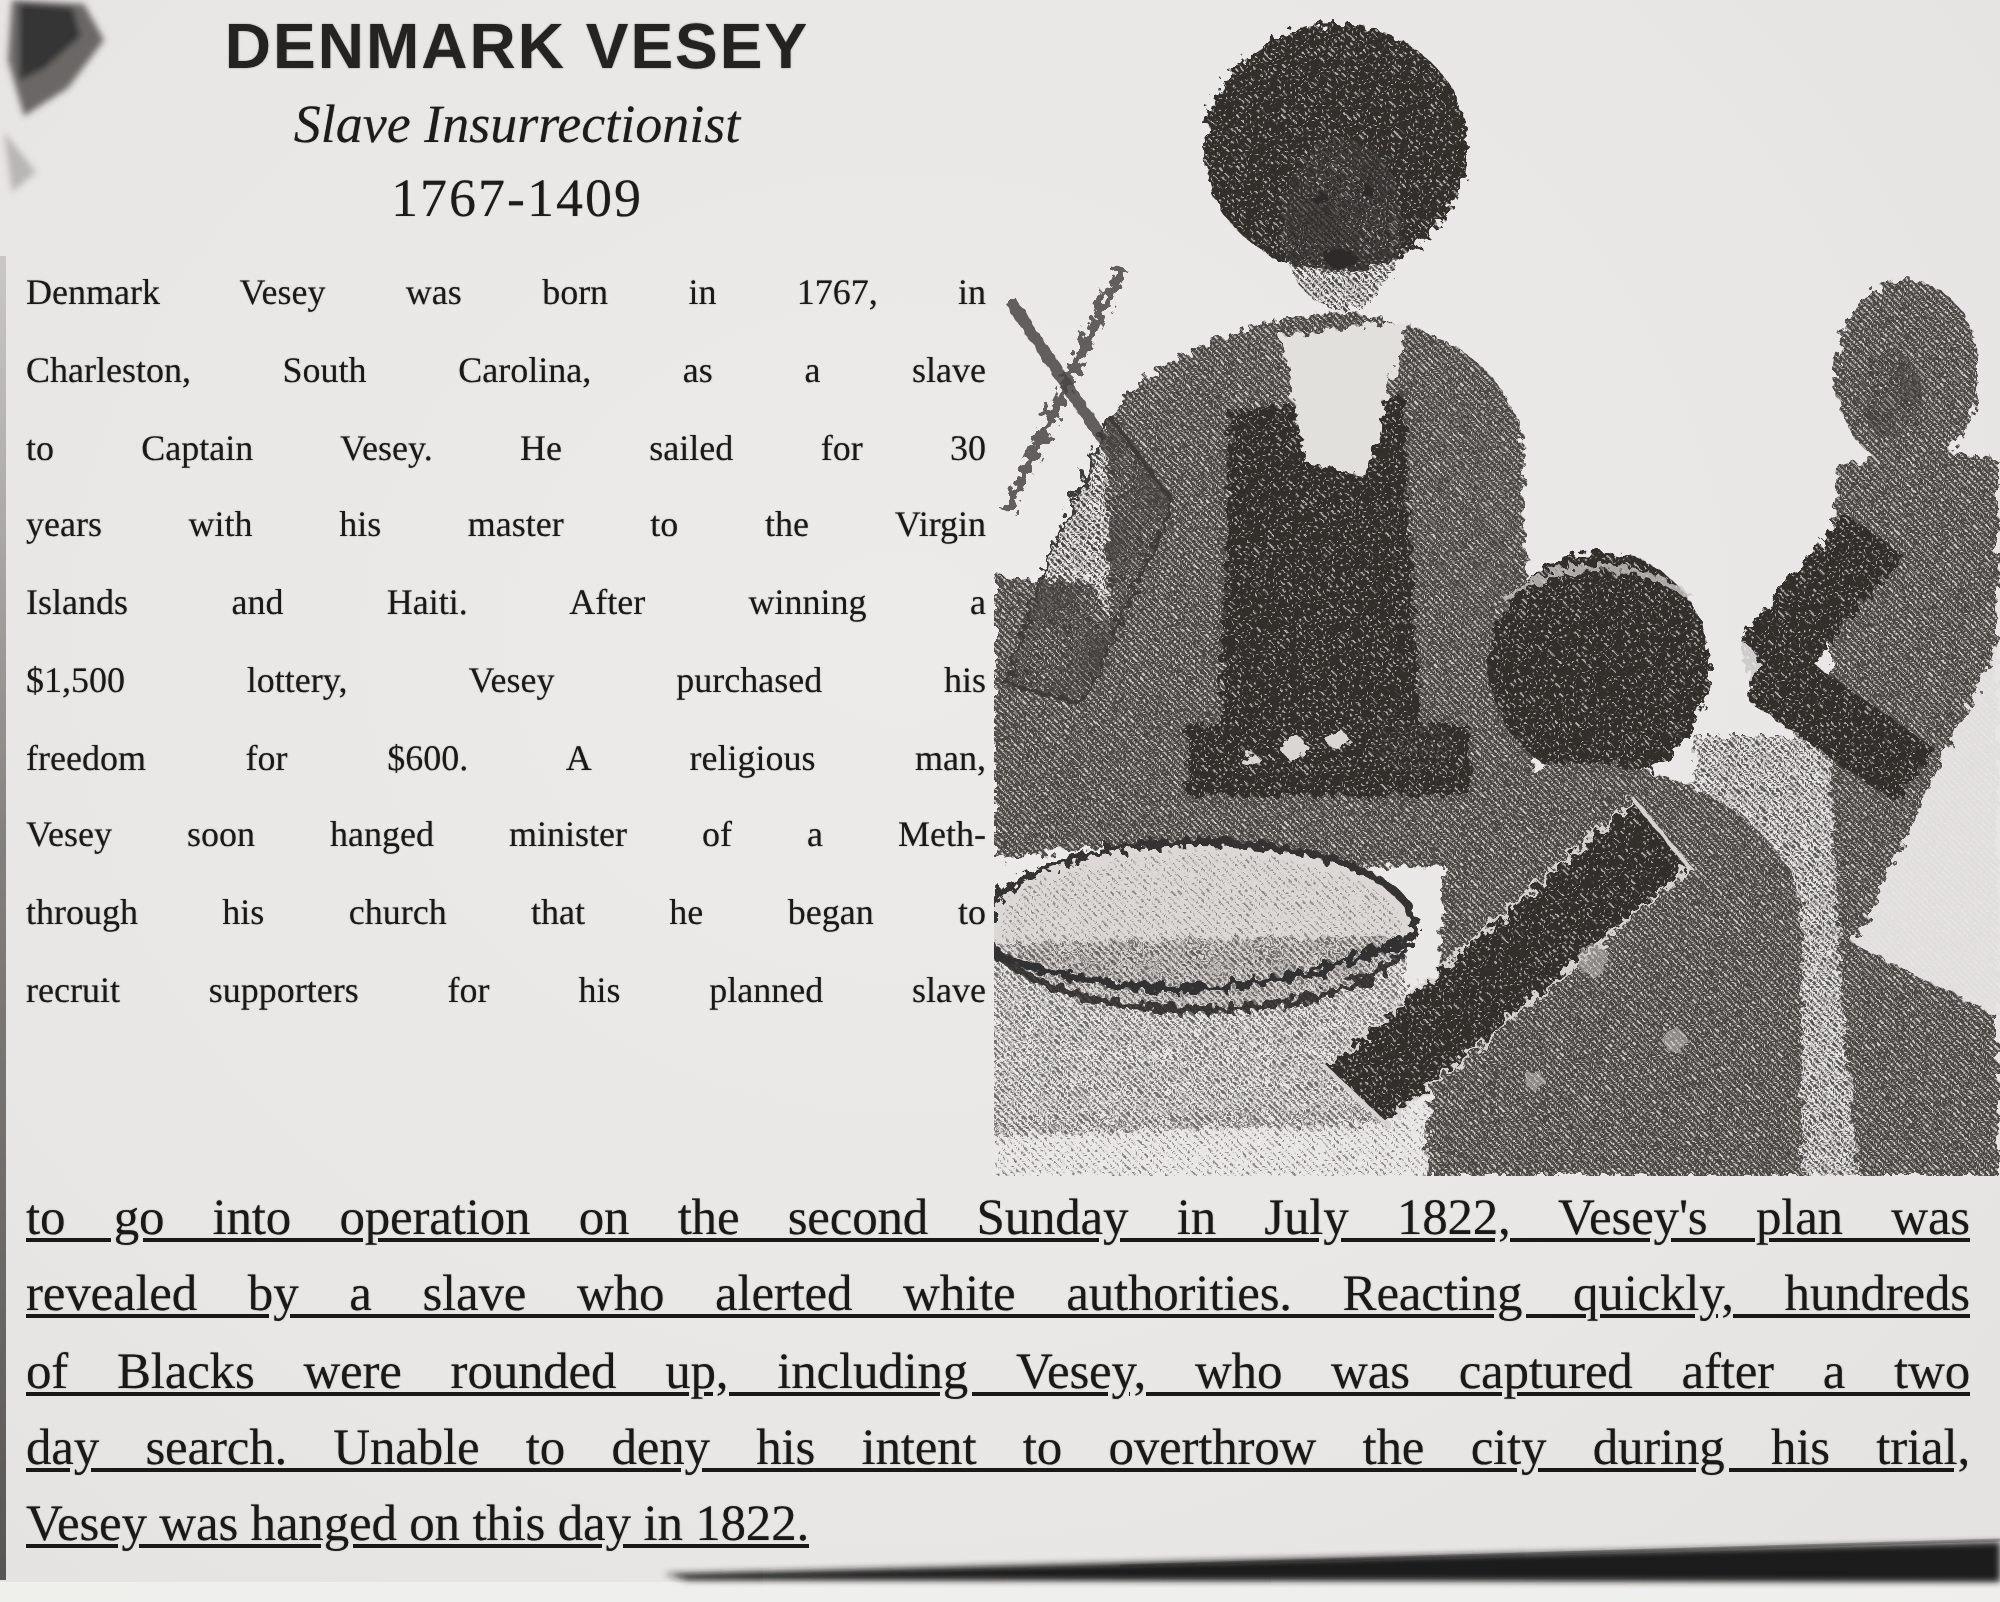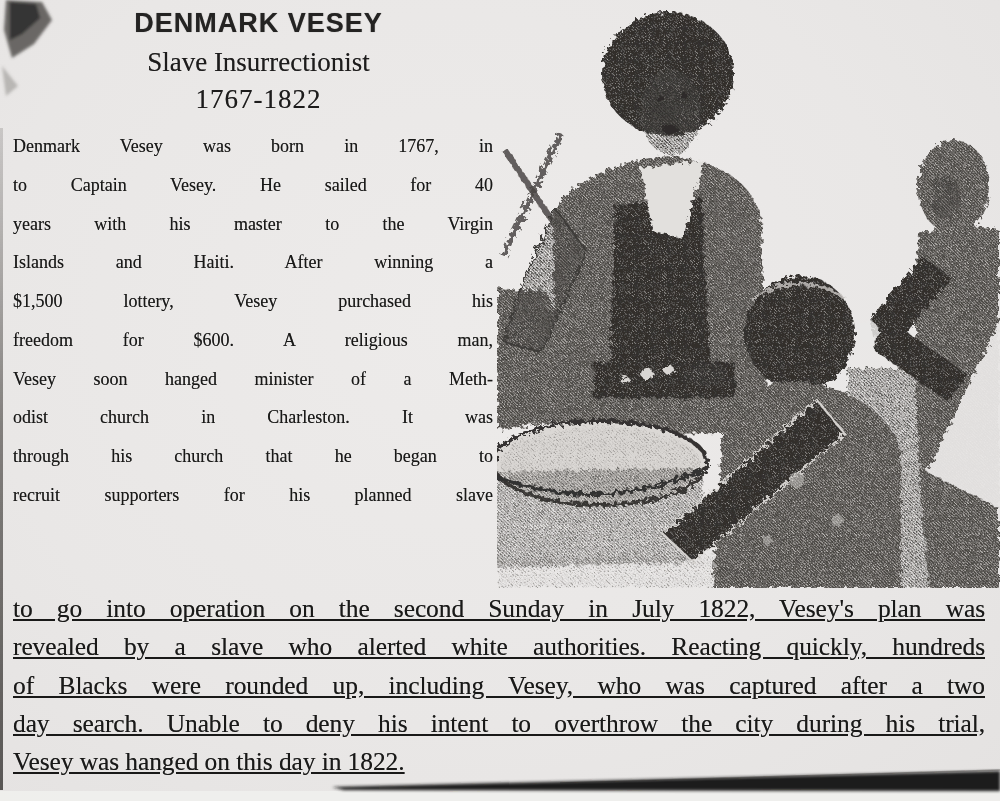--- a/index.html
+++ b/index.html
@@ -7,24 +7,24 @@
     width:1000px;height:801px;position:relative;overflow:hidden;
     background:#eae8e7;
     font-family:"Liberation Serif", serif;
   }
   #page{position:absolute;inset:0;background:
     radial-gradient(ellipse at 45% 40%, #edebea 0%, #e9e7e6 60%, #e4e2e1 100%);}
   
   .header{position:absolute;left:6px;top:2px;width:505px;text-align:center;color:#1d1c1c;}
   .title{
     font-family:"Liberation Sans", sans-serif;font-weight:700;
-    font-size:27px;line-height:42px;letter-spacing:1px;color:#242322;
+    font-size:32px;line-height:42px;letter-spacing:1px;color:#242322;
     text-shadow:0 0 1px rgba(30,30,30,.45);
   }
-  .subtitle{font-size:27px;line-height:37px;text-shadow:0 0 .5px rgba(30,30,30,.5);}
+  .subtitle{font-size:27px;line-height:37px;text-shadow:0 0 .5px rgba(30,30,30,.5);font-style:italic;}
   .dates{font-size:27px;line-height:37px;letter-spacing:1px;text-shadow:0 0 .5px rgba(30,30,30,.5);}
   
   .col-text{position:absolute;left:13px;top:127px;width:480px;color:#191918;}
   .col-text .tl{
     font-size:18px;line-height:38.75px;height:38.75px;white-space:nowrap;
     text-align:justify;text-align-last:justify;
     text-shadow:0 0 .6px rgba(25,25,25,.55);
   }
   .full-text{position:absolute;left:13px;top:590px;width:972px;color:#191918;text-decoration:underline;}
   .full-text .tl{
@@ -38,21 +38,21 @@
   #artifacts{position:absolute;inset:0;pointer-events:none;}
 </style>
 </head>
 <body>
 
 <div id="page">
 
   <div class="header">
     <div class="title">DENMARK VESEY</div>
     <div class="subtitle">Slave Insurrectionist</div>
-    <div class="dates">1767-1822</div>
+    <div class="dates">1767-1409</div>
   </div>
 
   <svg id="art" viewBox="0 0 503 588" aria-label="" role="img">
     <defs>
       <pattern id="pDark" width="3.2" height="3.2" patternUnits="userSpaceOnUse">
         <rect width="3.2" height="3.2" fill="#474441"></rect>
         <circle cx="0.9" cy="0.9" r="0.7" fill="#d6d3d0"></circle>
         <circle cx="2.5" cy="2.5" r="0.6" fill="#cac7c4"></circle>
       </pattern>
       <pattern id="pDarker" width="3.2" height="3.2" patternUnits="userSpaceOnUse">
@@ -124,27 +124,27 @@
         <path d="M320,400 L348,434 L196,562 L166,534 Z" fill="url(#pDarker)" stroke="#d5d2cf" stroke-width="2"></path>
         <circle cx="300" cy="480" r="8" fill="#cac7c4" opacity="0.5"></circle>
         <circle cx="340" cy="520" r="6" fill="#cac7c4" opacity="0.5"></circle>
         <circle cx="270" cy="540" r="5" fill="#cac7c4" opacity="0.5"></circle>
       </g>
     </g>
   </svg>
 
   <div class="col-text">
     <div class="tl">Denmark Vesey was born in 1767, in</div>
-    <div class="tl">to Captain Vesey.  He sailed for 40</div>
+    <div class="tl">Charleston, South Carolina, as a slave</div>
+    <div class="tl">to Captain Vesey.  He sailed for 30</div>
     <div class="tl">years with his master to the Virgin</div>
     <div class="tl">Islands and Haiti.  After winning a</div>
     <div class="tl">$1,500 lottery, Vesey purchased his</div>
     <div class="tl">freedom for $600.  A religious man,</div>
     <div class="tl">Vesey soon hanged minister of a Meth-</div>
-    <div class="tl">odist church in Charleston.  It was</div>
     <div class="tl">through his church that he began to</div>
     <div class="tl">recruit supporters for his planned slave</div>
   </div>
 
   <div class="full-text">
     <div class="tl">to go into operation on the second Sunday in July 1822, Vesey's plan was</div>
     <div class="tl">revealed by a slave who alerted white authorities.  Reacting quickly, hundreds</div>
     <div class="tl">of Blacks were rounded up, including Vesey, who was captured after a two</div>
     <div class="tl">day search.  Unable to deny his intent to overthrow the city during his trial,</div>
     <div class="tl last">Vesey was hanged on this day in 1822.</div>

